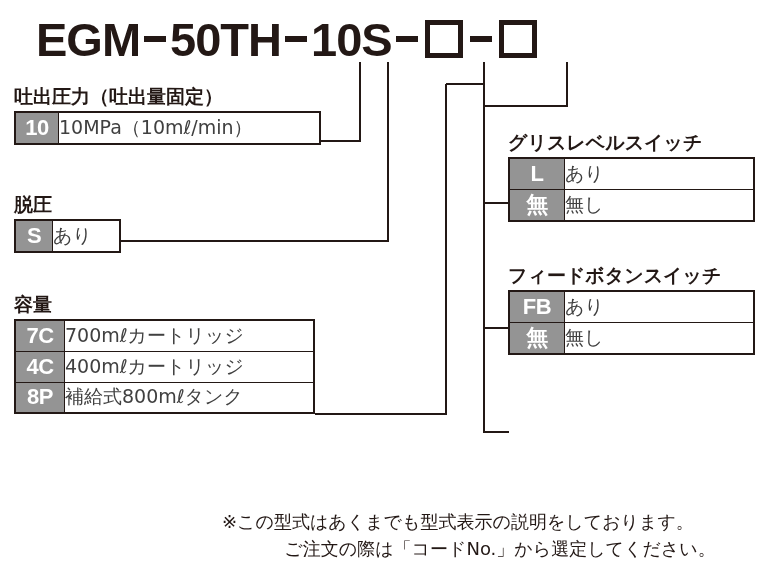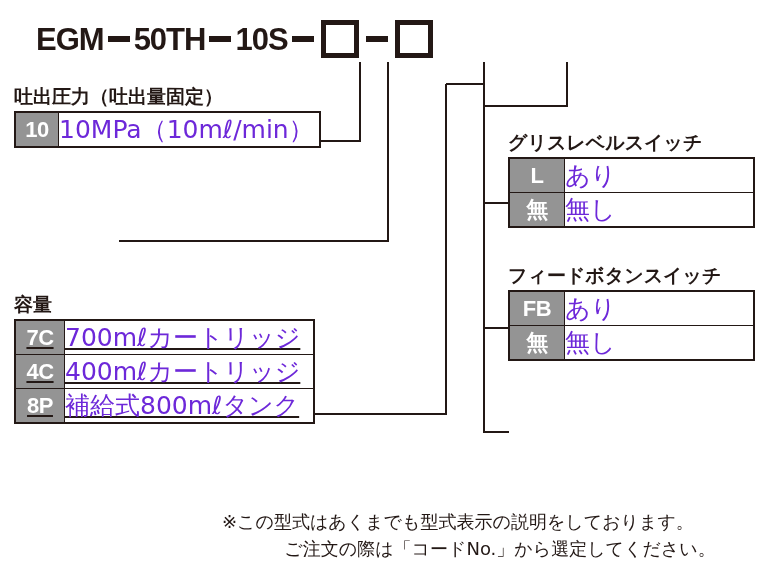--- a/index.html
+++ b/index.html
@@ -25,21 +25,21 @@
     left: 36px;
     top: 12px;
     height: 54px;
     display: flex;
     align-items: center;
     white-space: nowrap;
   }
   .mn-seg {
     font-family: "Liberation Sans", "DejaVu Sans", sans-serif;
     font-weight: bold;
-    font-size: 31px;
+    font-size: 47px;
     line-height: 1;
     letter-spacing: -1px;
     color: #231815;
   }
   .mn-dash {
     display: inline-block;
     width: 22px;
     height: 6px;
     background: #231815;
     margin: 0 4px;
@@ -90,39 +90,39 @@
     background: #949494;
     color: #ffffff;
     font-family: "Liberation Sans", "DejaVu Sans", sans-serif;
     font-weight: bold;
     font-size: 22px;
     text-align: center;
     letter-spacing: -0.5px;
   }
   .desc-cell {
     background: #ffffff;
-    color: #6d28d9;
+    color: #404040;
     font-family: "DejaVu Sans", "Liberation Sans", sans-serif;
-    font-size: 25px;
+    font-size: 19px;
     padding-left: 7px;
     white-space: nowrap;
   }
 
   
   #tbl-pressure .code-cell { width: 42px; }
   #tbl-pressure .desc-cell { width: 260px; }
   #tbl-pressure tr { height: 32px; }
 
   #tbl-relief .code-cell { width: 36px; }
   #tbl-relief .desc-cell { width: 66px; }
   #tbl-relief tr { height: 32px; }
 
   #tbl-capacity .code-cell { width: 48px; }
   #tbl-capacity .desc-cell { width: 248px; }
-  #tbl-capacity tr { height: 31px; text-decoration: underline; }
+  #tbl-capacity tr { height: 31px; }
 
   #tbl-grease .code-cell { width: 54px; }
   #tbl-grease .desc-cell { width: 188px; }
   #tbl-grease tr { height: 31px; }
 
   #tbl-feed .code-cell { width: 54px; }
   #tbl-feed .desc-cell { width: 188px; }
   #tbl-feed tr { height: 31px; }
 
   #tbl-wiring .code-cell { width: 54px; }
@@ -186,20 +186,31 @@
     <table class="opt-table" id="tbl-pressure">
       <tbody>
           <tr>
         <td class="code-cell">10</td>
         <td class="desc-cell">10MPa（10mℓ/min）</td>
       </tr>
     </tbody>
       </table>
   </div>
 
+  <div class="section" style="left:14px; top:194px;">
+    <div class="sec-title">脱圧</div>
+    <table class="opt-table" id="tbl-relief">
+      <tbody>
+          <tr>
+        <td class="code-cell">S</td>
+        <td class="desc-cell">あり</td>
+      </tr>
+    </tbody>
+      </table>
+  </div>
 
   <div class="section" style="left:14px; top:294px;">
     <div class="sec-title">容量</div>
     <table class="opt-table" id="tbl-capacity">
       <tbody>
           <tr>
         <td class="code-cell">7C</td>
         <td class="desc-cell">700mℓカートリッジ</td>
       </tr>
       <tr>

